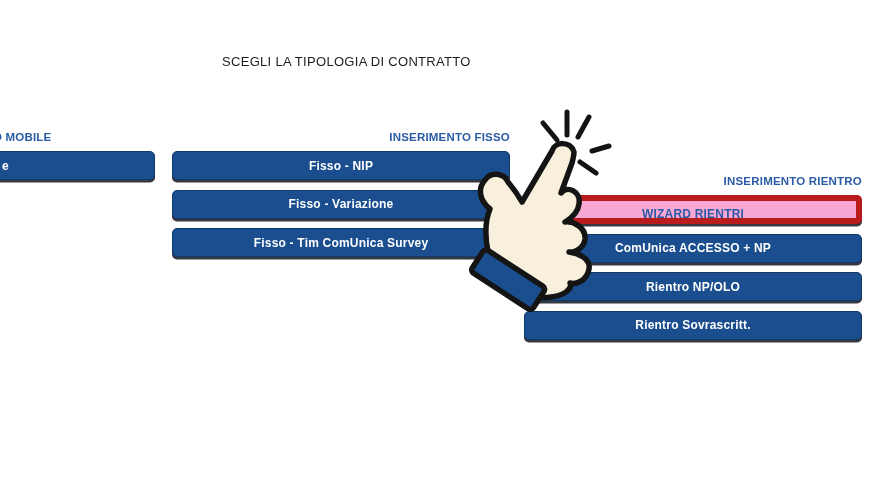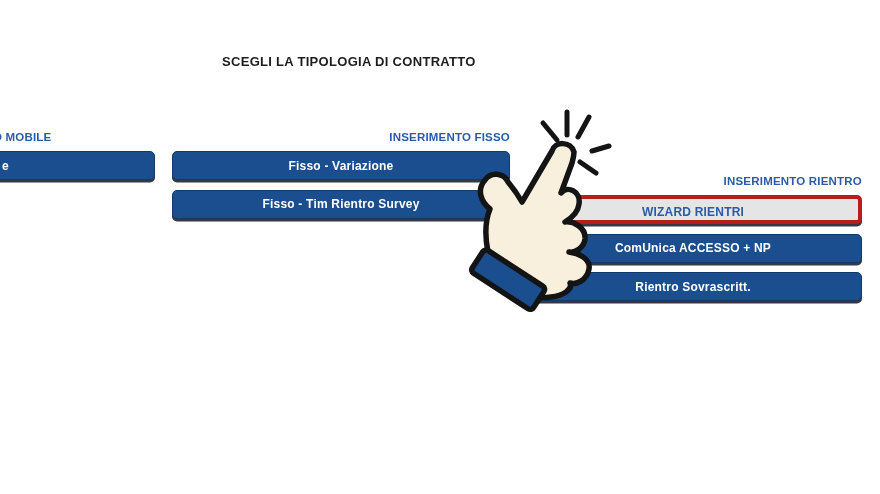--- a/index.html
+++ b/index.html
@@ -4,21 +4,21 @@
 <style>
   html,body{margin:0;padding:0;}
   body{
     width:880px;height:494px;background:#ffffff;
     font-family:"Liberation Sans", sans-serif;
   }
   .stage{position:relative;width:880px;height:494px;overflow:hidden;background:#ffffff;}
 
   .title{
     position:absolute;left:222px;top:54px;margin:0;
-    font-size:13px;font-weight:bold;color:#1d1d1d;letter-spacing:.3px;white-space:nowrap;
+    font-size:13px;font-weight:normal;color:#1d1d1d;letter-spacing:.3px;white-space:nowrap;
   }
 
   .col{position:absolute;top:131px;width:338px;}
   .col-mobile{left:-183px;}
   .col-fisso{left:172px;}
   .col-rientro{left:524px;margin-top:44px;}
 
   .col-header{
     font-size:11.5px;font-weight:bold;color:#2a5ba6;text-align:right;
     letter-spacing:.2px;height:14px;margin-bottom:6px;white-space:nowrap;
@@ -30,22 +30,22 @@
   .btn{
     display:block;position:relative;
     width:338px;height:29px;margin:0 0 9.5px 0;box-sizing:border-box;
     background:#1a4e8e;border:1px solid #113a6a;border-radius:5px;
     box-shadow:0 2.5px 0 rgba(10,12,24,.82);
     color:#ffffff;font-family:"Liberation Sans",sans-serif;
     font-size:12px;font-weight:bold;letter-spacing:.2px;
     text-align:center;line-height:26px;padding:0;cursor:pointer;
   }
   .btn-wizard{
-    background:#e5e5e5;color:#2a5ba6;
-    border:4px solid #b91c1c;
+    background:#f9a8d4;color:#2a5ba6;
+    border:6px solid #b91c1c;
   }
   .btn-cut .btn-cut-label{
     position:absolute;left:184px;top:50%;transform:translateY(-50%);line-height:normal;
   }
 
   .hand-wrap{position:absolute;left:455px;top:103px;width:165px;height:215px;z-index:5;pointer-events:none;}
 </style>
 </head>
 <body>
 
@@ -58,30 +58,32 @@
     <div class="btns">
       <button class="btn btn-cut">
         <span class="btn-cut-label">e</span>
       </button>
     </div>
   </div>
 
   <div class="col col-fisso">
     <div class="col-header">INSERIMENTO FISSO</div>
     <div class="btns">
+      <button class="btn">Fisso - NIP</button>
       <button class="btn">Fisso - Variazione</button>
-      <button class="btn">Fisso - Tim Rientro Survey</button>
+      <button class="btn">Fisso - Tim ComUnica Survey</button>
     </div>
   </div>
 
   <div class="col col-rientro">
     <div class="col-header">INSERIMENTO RIENTRO</div>
     <div class="btns">
       <button class="btn btn-wizard">WIZARD RIENTRI</button>
       <button class="btn">ComUnica ACCESSO + NP</button>
+      <button class="btn">Rientro NP/OLO</button>
       <button class="btn">Rientro Sovrascritt.</button>
     </div>
   </div>
 
   <div class="hand-wrap">
     <svg width="165" height="215" viewBox="0 0 165 215" xmlns="http://www.w3.org/2000/svg">
 
       <g stroke="#141414" stroke-width="5" stroke-linecap="round">
         <line x1="88" y1="20" x2="102" y2="37"></line>
         <line x1="112" y1="9" x2="112" y2="32"></line>

